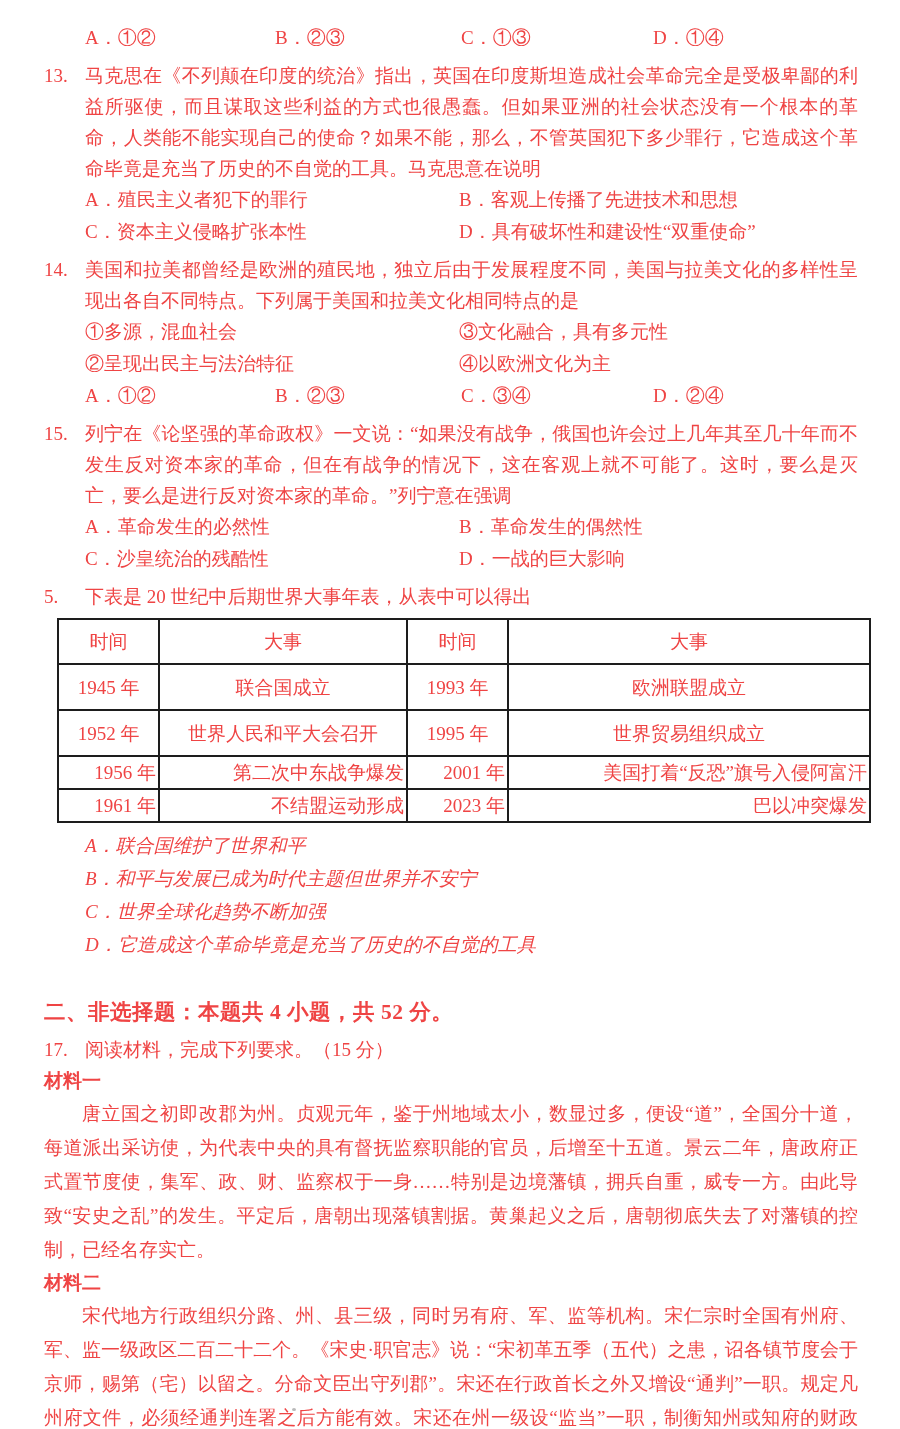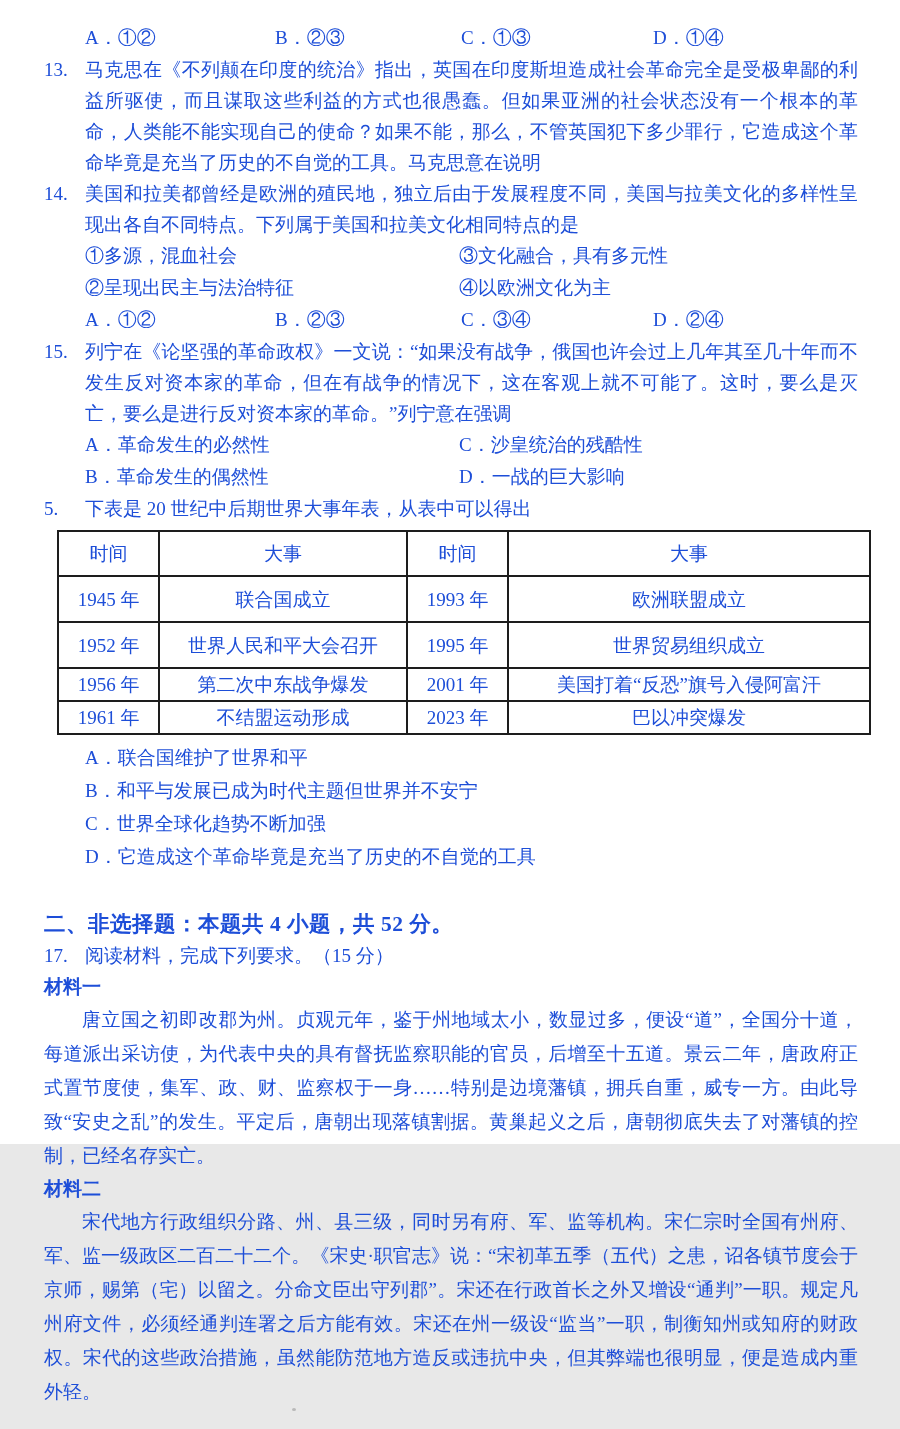--- a/index.html
+++ b/index.html
@@ -3,39 +3,39 @@
 <meta charset="utf-8">
 <style>
   * { margin: 0; padding: 0; box-sizing: border-box; }
   html, body { background: #e8e8e8; }
   body {
     width: 900px; height: 1429px; margin: 0 auto;
     font-family: "Liberation Serif", serif;
     overflow: hidden;
   }
   .page {
-    width: 900px; height: 1144px;
+    width: 900px; height: 1429px;
     background: #ffffff;
-    color: #1d4ed8;
+    color: #ef4444;
     padding: 22px 42px 0 44px;
     font-size: 19px;
     line-height: 31px;
     position: relative;
   }
 
   
   .opt-row4 {
     display: grid;
     grid-template-columns: 190px 186px 192px 1fr;
     padding-left: 41px;
     line-height: 32px;
   }
 
   
-  .q { position: relative; }
+  .q { position: relative; margin-top: 6px; }
   .q-line { display: flex; align-items: flex-start; }
   .q-num { flex: 0 0 41px; }
   .q-stem { flex: 1 1 auto; text-align: justify; }
 
   
   .opt-grid2 {
     display: grid;
     grid-template-columns: 374px 1fr;
     padding-left: 41px;
     line-height: 32px;
@@ -63,40 +63,40 @@
   }
   table.events th, table.events td {
     border: 2px solid #1d1d1d;
     font-weight: normal;
     padding: 0 2px;
     overflow: hidden;
     white-space: nowrap;
   }
   table.events tr.hdr  { height: 45px; }
   table.events tr.tall { height: 46px; }
-  table.events tr.short{ height: 30px; }
+  table.events tr.short{ height: 30px; text-align: right; }
   col.c-time1 { width: 101px; }
   col.c-event1{ width: 248px; }
   col.c-time2 { width: 101px; }
   col.c-event2{ width: 362px; }
 
   .section-heading {
     font-weight: bold;
     font-size: 21.5px;
     margin-top: 36px;
     letter-spacing: 0.5px;
   }
 
   .material-label { font-weight: bold; line-height: 32px; }
   .material-para {
     text-indent: 2em;
     text-align: justify;
     line-height: 34px;
   }
-  .mt2  { margin-top: 2px; }
+  .mt2  { margin-top: 2px; font-style: italic; }
 
   .scan-dot {
     position: absolute;
     left: 292px; top: 1408px;
     width: 4px; height: 3px;
     background: #b9b9b9;
     border-radius: 50%;
   }
 </style>
 </head>
@@ -109,20 +109,26 @@
     <span>B．②③</span>
     <span>C．①③</span>
     <span>D．①④</span>
   </div>
 
   <div class="q">
     <div class="q-line">
       <span class="q-num">13.</span>
       <div class="q-stem">马克思在《不列颠在印度的统治》指出，英国在印度斯坦造成社会革命完全是受极卑鄙的利益所驱使，而且谋取这些利益的方式也很愚蠢。但如果亚洲的社会状态没有一个根本的革命，人类能不能实现自己的使命？如果不能，那么，不管英国犯下多少罪行，它造成这个革命毕竟是充当了历史的不自觉的工具。马克思意在说明</div>
     </div>
+    <div class="opt-grid2">
+      <span>A．殖民主义者犯下的罪行</span>
+      <span>B．客观上传播了先进技术和思想</span>
+      <span>C．资本主义侵略扩张本性</span>
+      <span>D．具有破坏性和建设性“双重使命”</span>
+    </div>
   </div>
 
   <div class="q">
     <div class="q-line">
       <span class="q-num">14.</span>
       <div class="q-stem">美国和拉美都曾经是欧洲的殖民地，独立后由于发展程度不同，美国与拉美文化的多样性呈现出各自不同特点。下列属于美国和拉美文化相同特点的是</div>
     </div>
     <div class="item-grid2">
       <span>①多源，混血社会</span>
       <span>③文化融合，具有多元性</span>
@@ -137,22 +143,22 @@
     </div>
   </div>
 
   <div class="q">
     <div class="q-line">
       <span class="q-num">15.</span>
       <div class="q-stem">列宁在《论坚强的革命政权》一文说：“如果没有战争，俄国也许会过上几年其至几十年而不发生反对资本家的革命，但在有战争的情况下，这在客观上就不可能了。这时，要么是灭亡，要么是进行反对资本家的革命。”列宁意在强调</div>
     </div>
     <div class="opt-grid2">
       <span>A．革命发生的必然性</span>
+      <span>B．革命发生的偶然性</span>
       <span>C．沙皇统治的残酷性</span>
-      <span>B．革命发生的偶然性</span>
       <span>D．一战的巨大影响</span>
     </div>
   </div>
 
   <div class="q">
     <div class="q-line">
       <span class="q-num">5.</span>
       <div class="q-stem">下表是 20 世纪中后期世界大事年表，从表中可以得出</div>
     </div>
 

